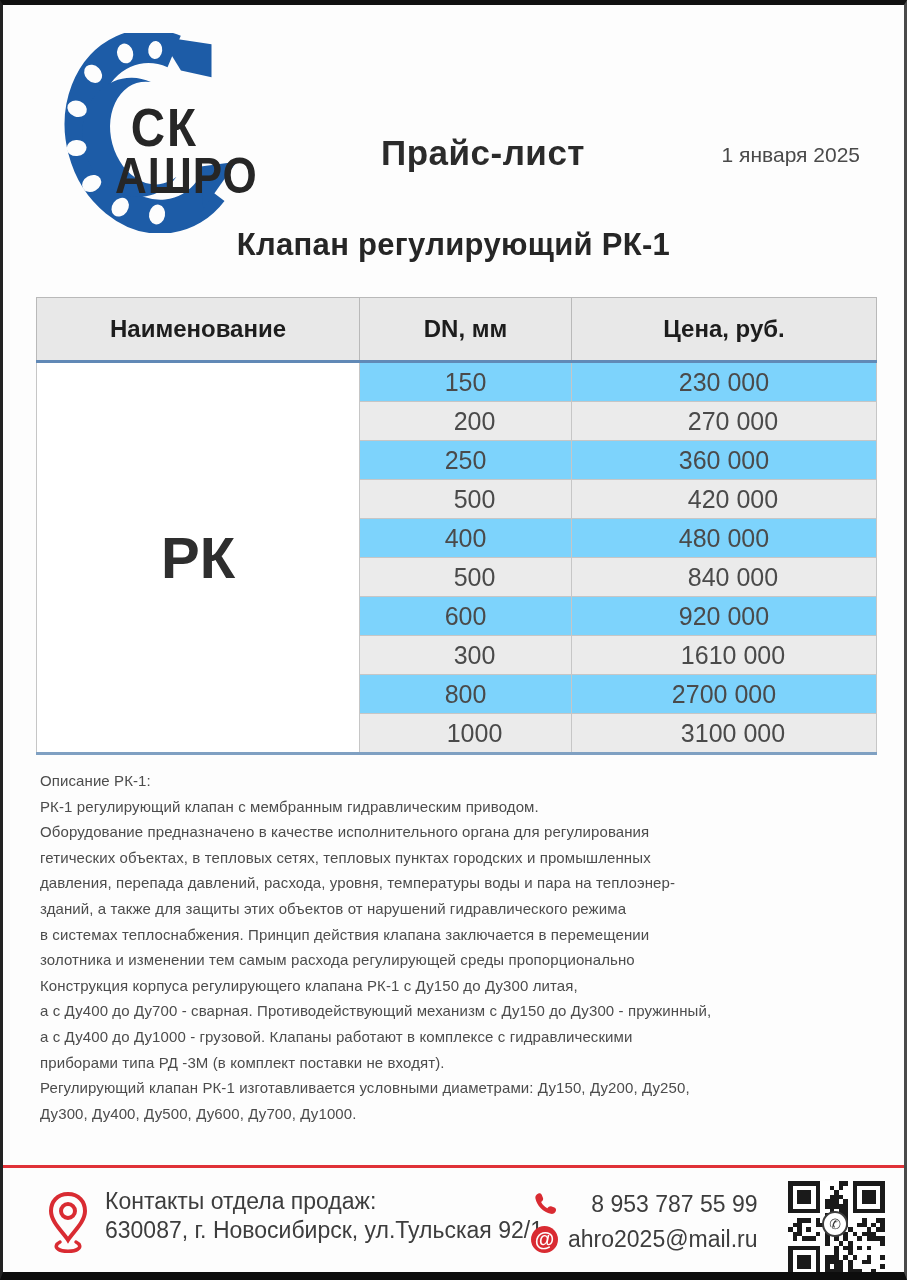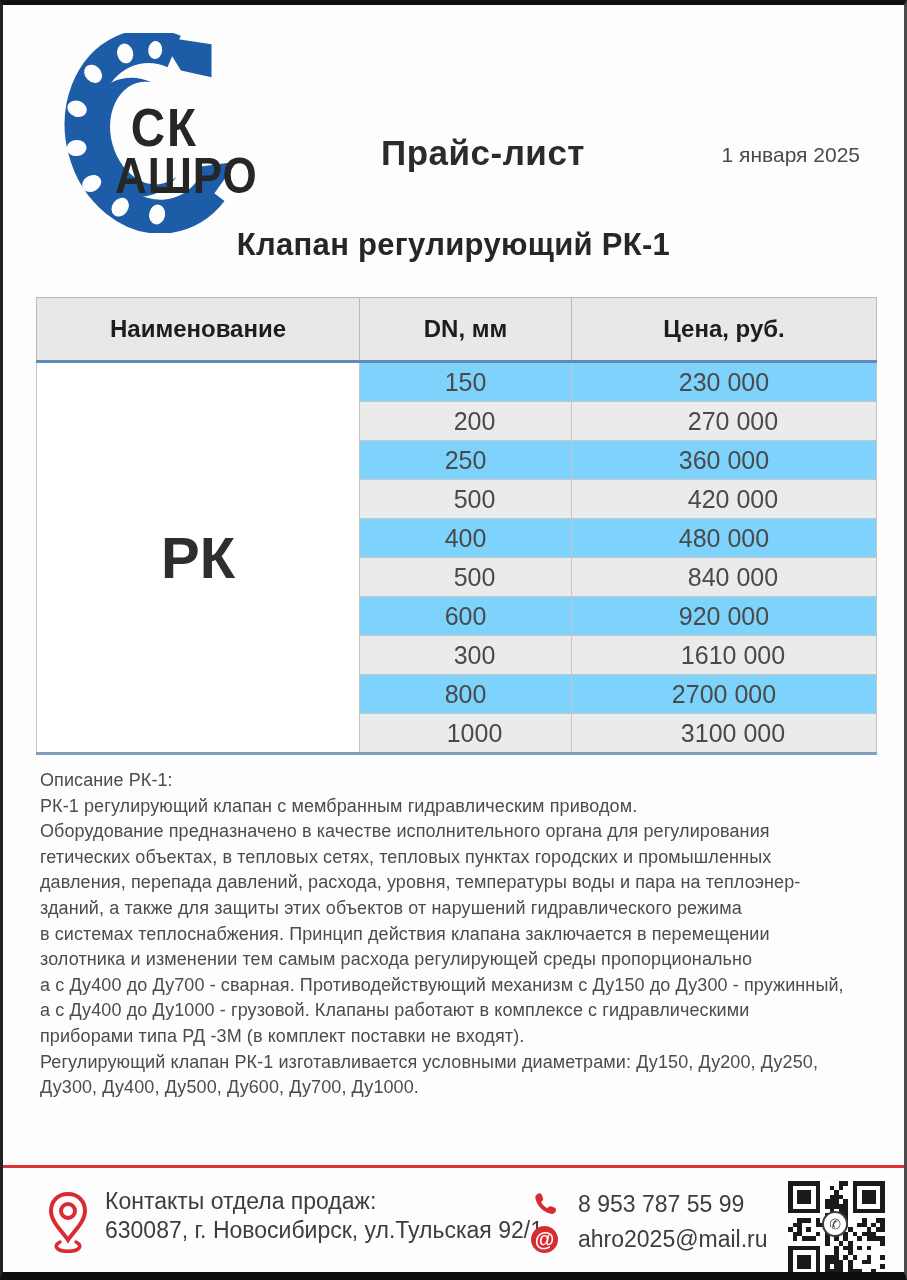--- a/index.html
+++ b/index.html
@@ -52,31 +52,31 @@
   }
   .price-table tr.zebra td{background:#ebebeb;padding-left:19px;}
   .price-table td.name-cell{
     background:#fff;font-size:58px;font-weight:700;color:#2e2e2e;
     border-bottom:3px solid #7fa0c2;
   }
   .price-table tr:last-child td{border-bottom:3px solid #7fa0c2;}
   
   .description{
     position:absolute;left:37px;top:763px;width:840px;
-    font-size:18px;line-height:25.6px;color:#4c4c4c;letter-spacing:.1px;
+    font-size:15px;line-height:25.6px;color:#4c4c4c;letter-spacing:.1px;
   }
   
   .red-line{position:absolute;left:0;top:1160px;width:907px;height:3px;background:#e03238;}
   .footer-left{position:absolute;left:44px;top:1183px;display:flex;gap:16px;}
   .pin-icon{width:42px;height:66px;flex:0 0 auto;margin-top:2px;}
   .contact-text{color:#3d3d3d;}
   .contact-label{font-size:23px;margin-bottom:2px;}
   .contact-address{font-size:23px;}
   .footer-right{position:absolute;left:528px;top:1186px;}
-  .contact-row{display:flex;align-items:center;gap:20px;margin-bottom:8px;}
+  .contact-row{display:flex;align-items:center;gap:10px;margin-bottom:8px;justify-content:space-between;}
   .contact-row .txt{font-size:23px;color:#3d3d3d;}
   .phone-icon{width:27px;height:27px;}
   .email-icon{width:27px;height:27px;border-radius:50%;background:#d92b32;color:#fff;
     font-size:20px;font-weight:700;display:flex;align-items:center;justify-content:center;}
   .qr{position:absolute;left:785px;top:1176px;width:97px;height:97px;background:#fff;}
   .qr svg{width:97px;height:97px;shape-rendering:crispEdges;}
   .qr-badge{
     position:absolute;left:34px;top:30px;width:26px;height:26px;border-radius:50%;
     background:#fff;border:2.5px solid #3c3c3c;box-sizing:border-box;
     display:flex;align-items:center;justify-content:center;font-size:14px;color:#3c3c3c;
@@ -179,20 +179,21 @@
 
   <div class="description" id="description">
       <div>Описание  РК-1:</div>
       <div>РК-1 регулирующий клапан с мембранным гидравлическим приводом.</div>
       <div>Оборудование предназначено в качестве исполнительного органа для регулирования</div>
       <div>гетических объектах, в тепловых сетях, тепловых пунктах городских и промышленных</div>
       <div>давления, перепада давлений, расхода, уровня, температуры воды и пара на теплоэнер-</div>
       <div>зданий, а также для защиты этих объектов от нарушений гидравлического режима</div>
       <div>в системах теплоснабжения. Принцип действия клапана заключается в перемещении</div>
       <div>золотника и изменении тем самым расхода регулирующей среды пропорционально</div>
+      <div>Конструкция корпуса регулирующего клапана РК-1 с Ду150 до Ду300 литая,</div>
       <div>а с Ду400 до Ду700 - сварная. Противодействующий механизм с Ду150 до Ду300 - пружинный,</div>
       <div>а с Ду400 до Ду1000 - грузовой. Клапаны работают в комплексе с гидравлическими</div>
       <div>приборами типа РД -3М (в комплект поставки не входят).</div>
       <div>Регулирующий клапан РК-1 изготавливается условными диаметрами: Ду150, Ду200, Ду250,</div>
       <div>Ду300, Ду400, Ду500, Ду600, Ду700, Ду1000.</div>
     </div>
 
   <div class="red-line"></div>
 
   <div class="footer-left">

